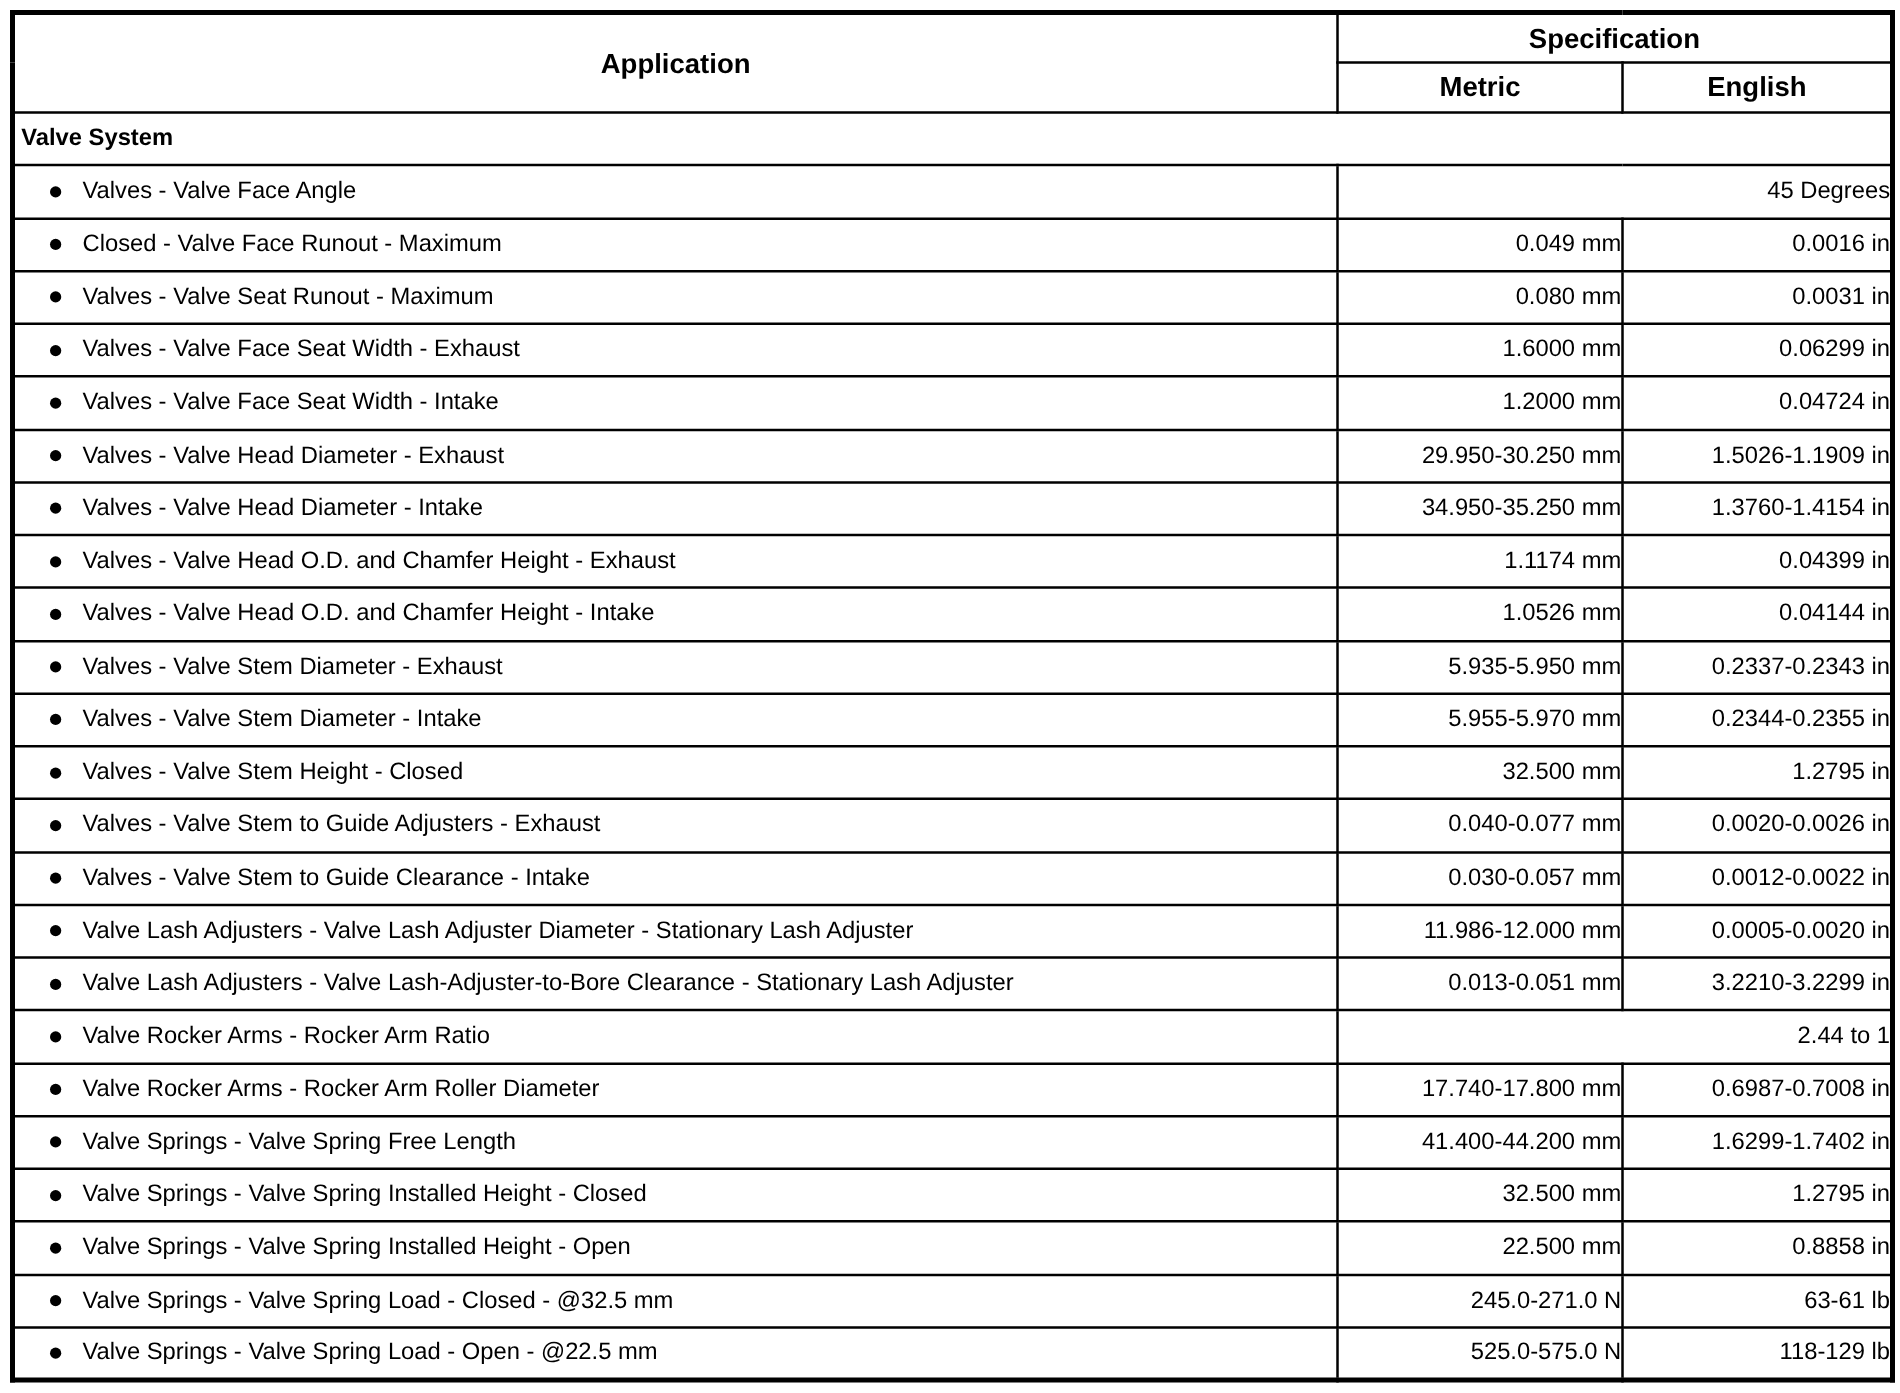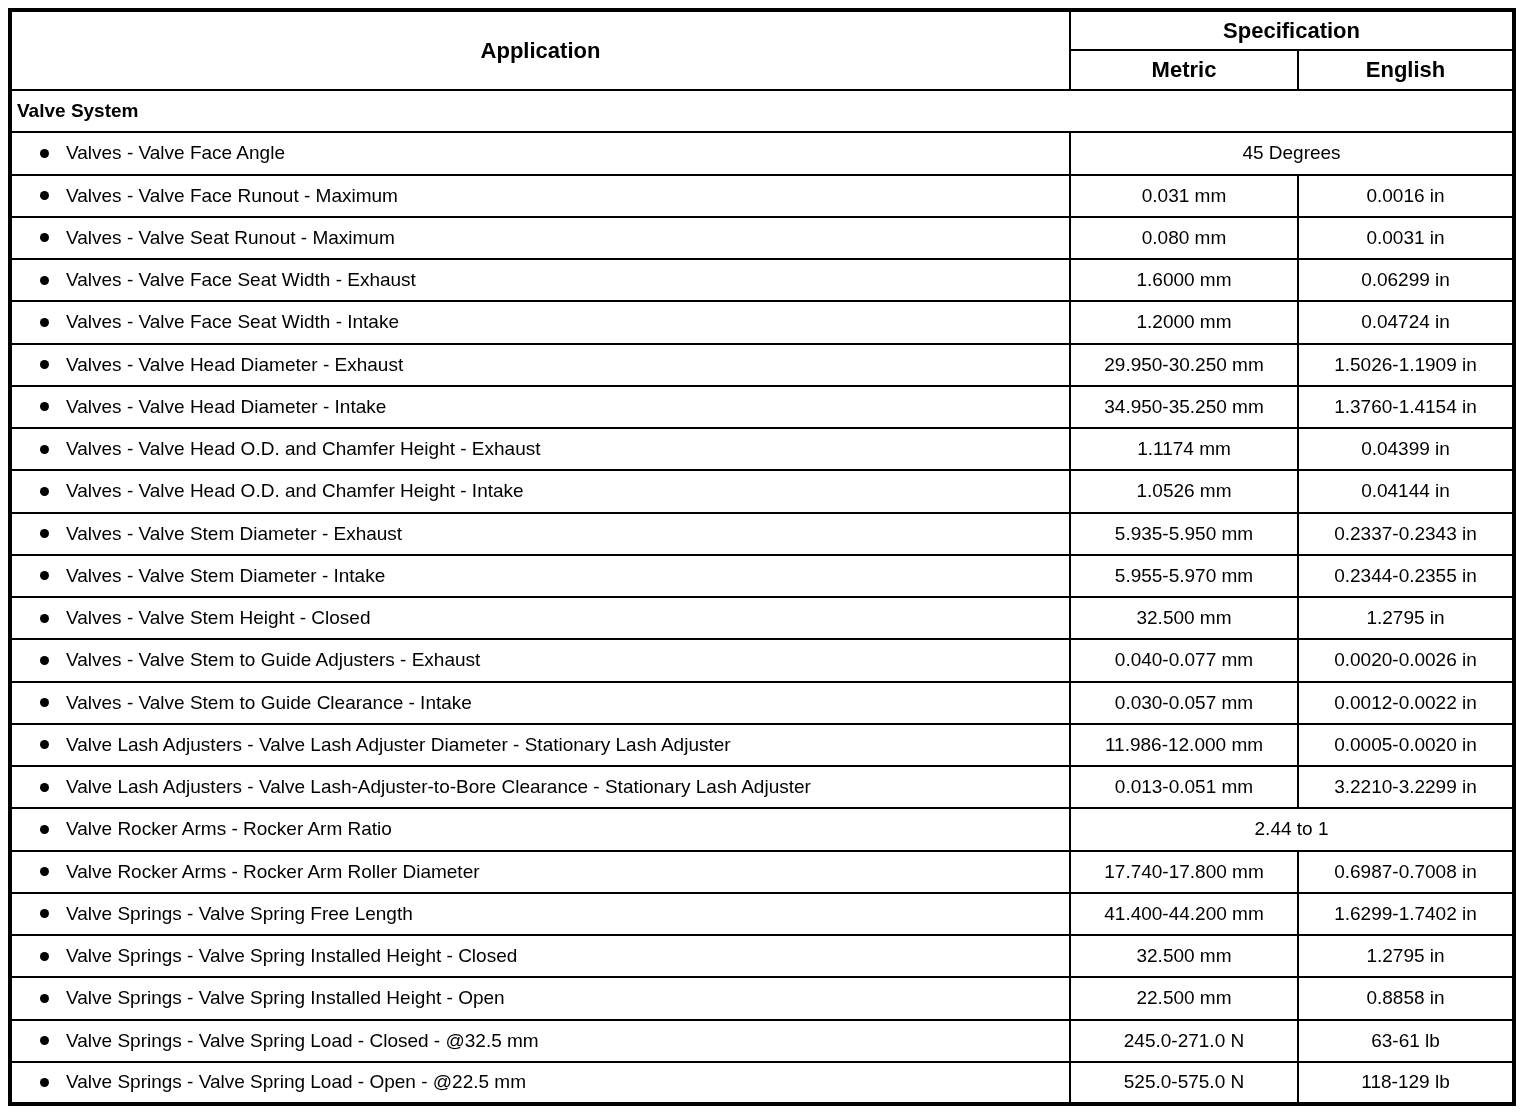--- a/index.html
+++ b/index.html
@@ -65,21 +65,21 @@
     height: 9px;
     border-radius: 50%;
     background: #000000;
     flex: 0 0 auto;
     margin-right: 17px;
   }
   .app-label {
     white-space: nowrap;
   }
   td.value-cell {
-    text-align: center;
+    text-align: right;
     vertical-align: middle;
     white-space: nowrap;
     height: 41px;
   }
 </style>
 </head>
 <body>
 
 <div class="page">
   <table class="spec-table">
@@ -109,24 +109,24 @@
               <span class="bullet"></span>
               <span class="app-label">Valves - Valve Face Angle</span>
             </div>
           </td>
           <td colspan="2" class="value-cell">45 Degrees</td>
         </tr>
         <tr>
           <td class="app-cell">
             <div class="app-inner">
               <span class="bullet"></span>
-              <span class="app-label">Valves - Valve Face Runout - Maximum</span>
-            </div>
-          </td>
-          <td class="value-cell">0.031 mm</td>
+              <span class="app-label">Closed - Valve Face Runout - Maximum</span>
+            </div>
+          </td>
+          <td class="value-cell">0.049 mm</td>
           <td class="value-cell">0.0016 in</td>
         </tr>
         <tr>
           <td class="app-cell">
             <div class="app-inner">
               <span class="bullet"></span>
               <span class="app-label">Valves - Valve Seat Runout - Maximum</span>
             </div>
           </td>
           <td class="value-cell">0.080 mm</td>

